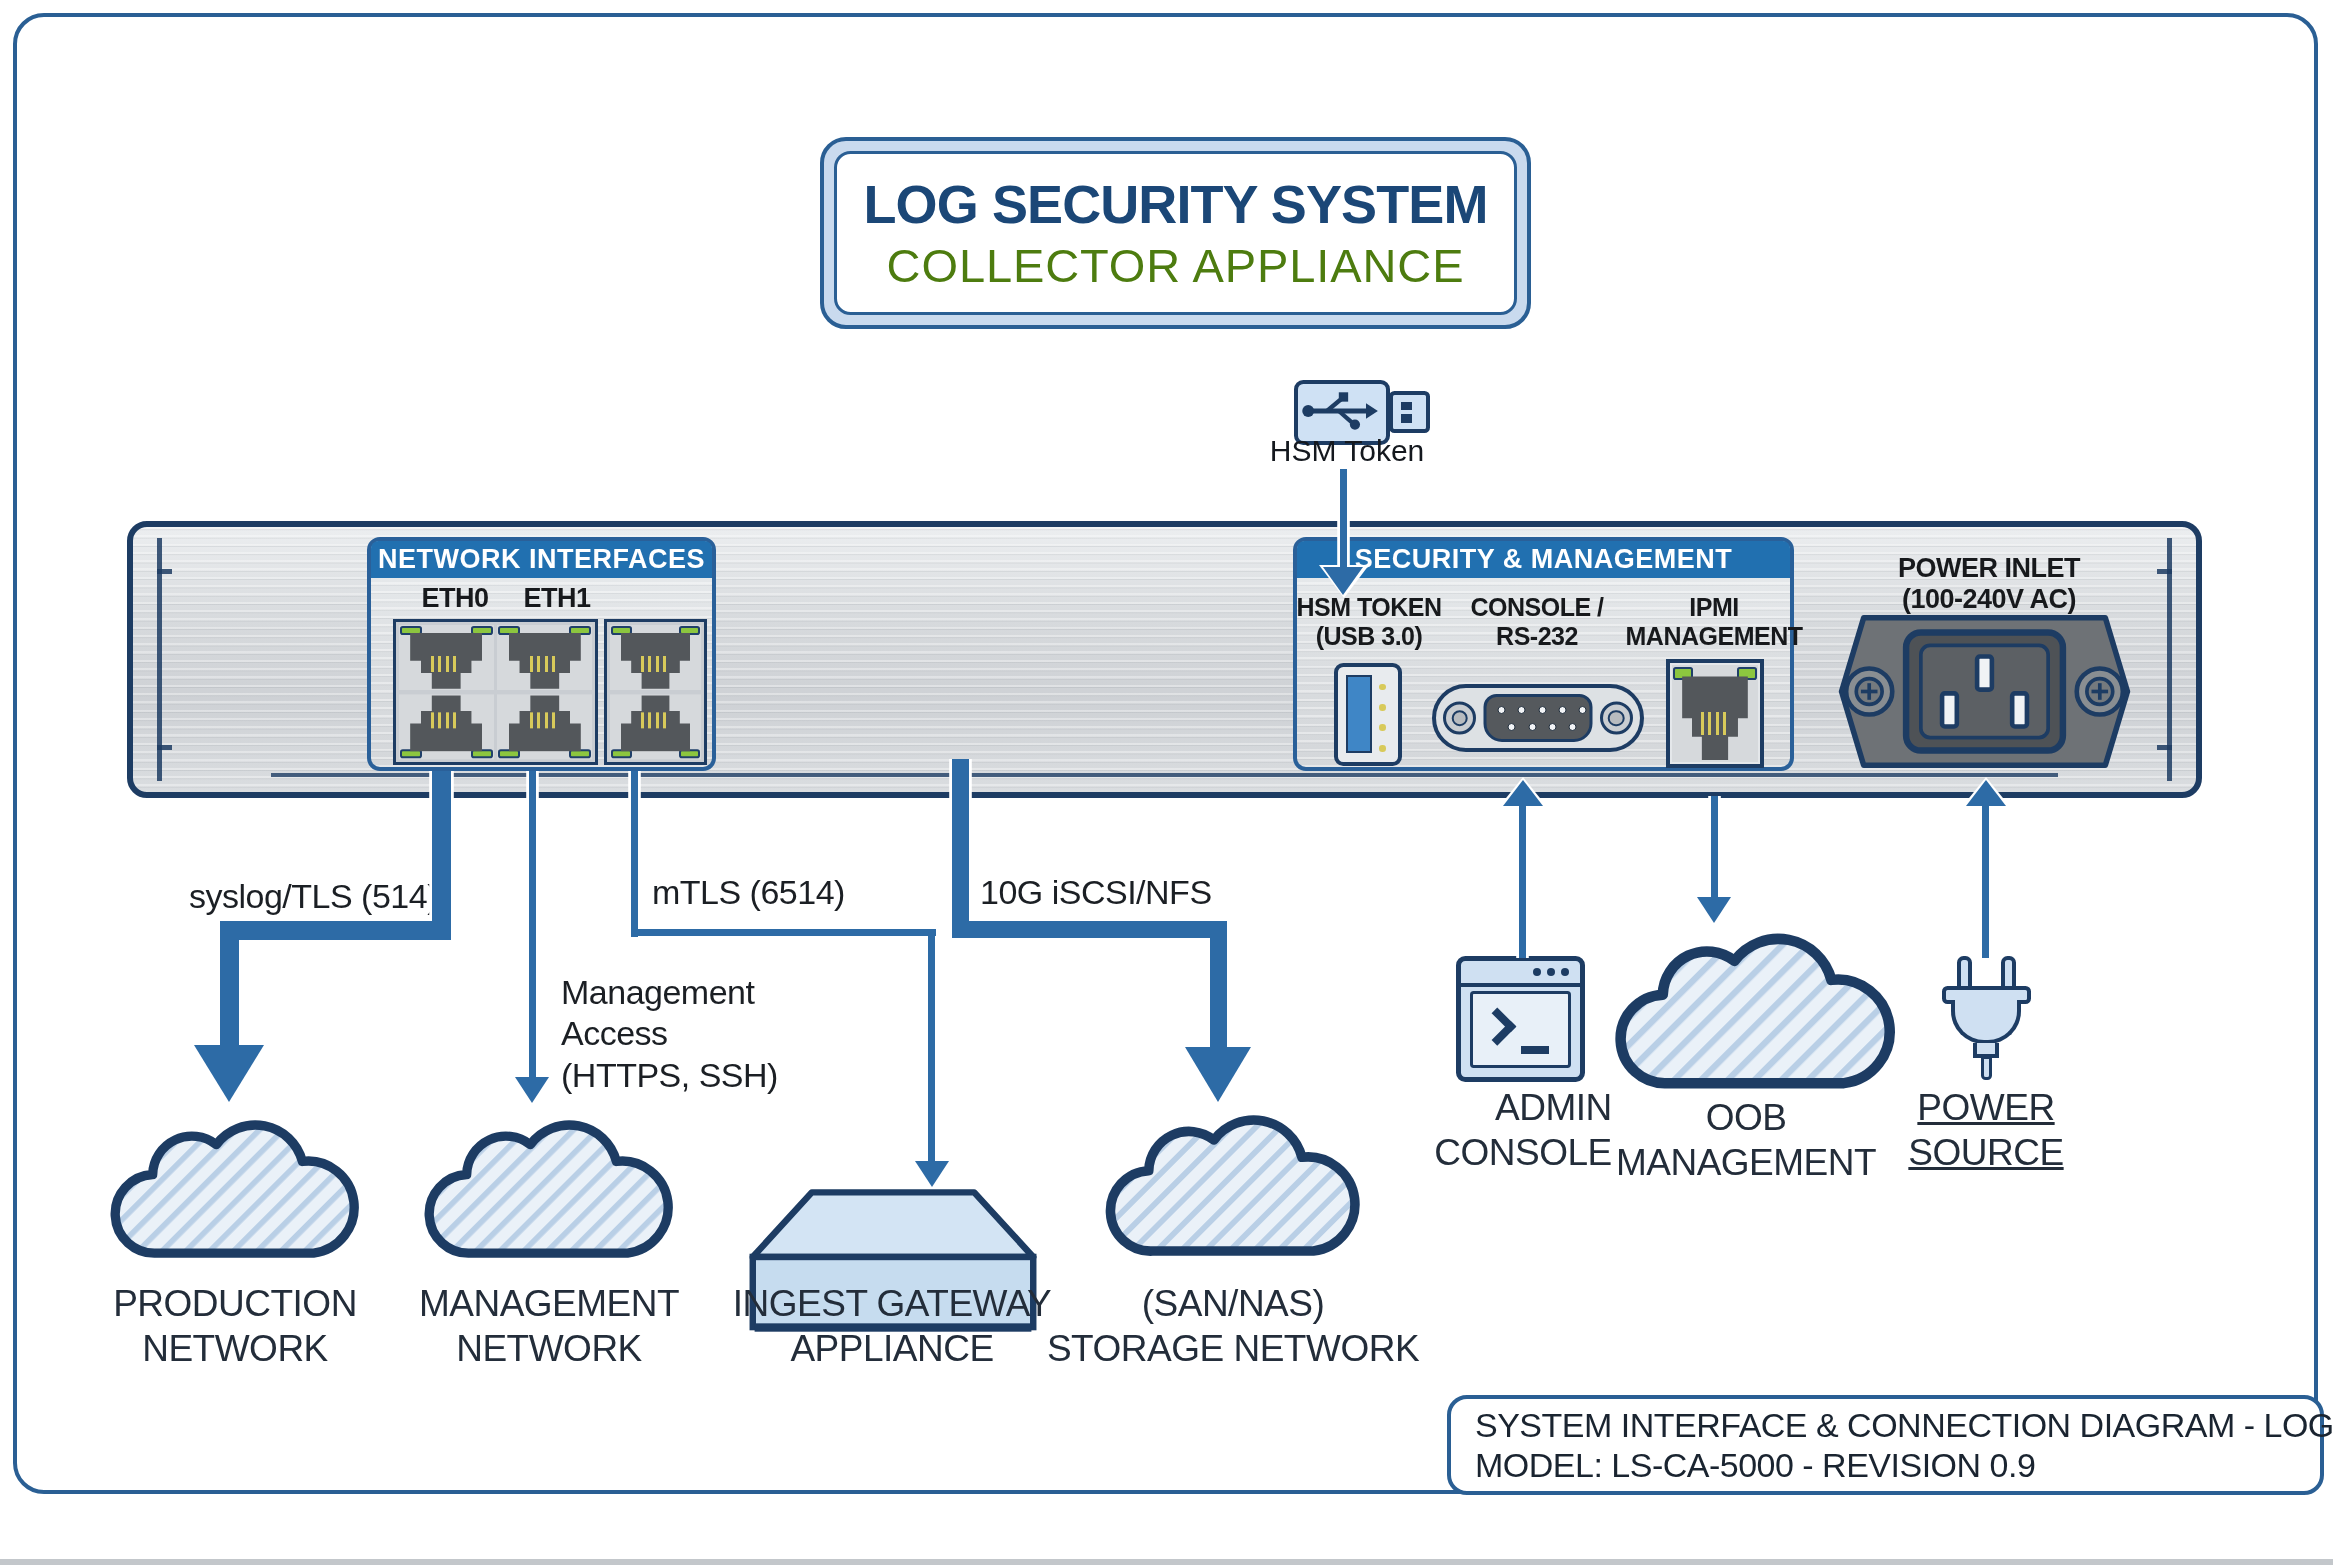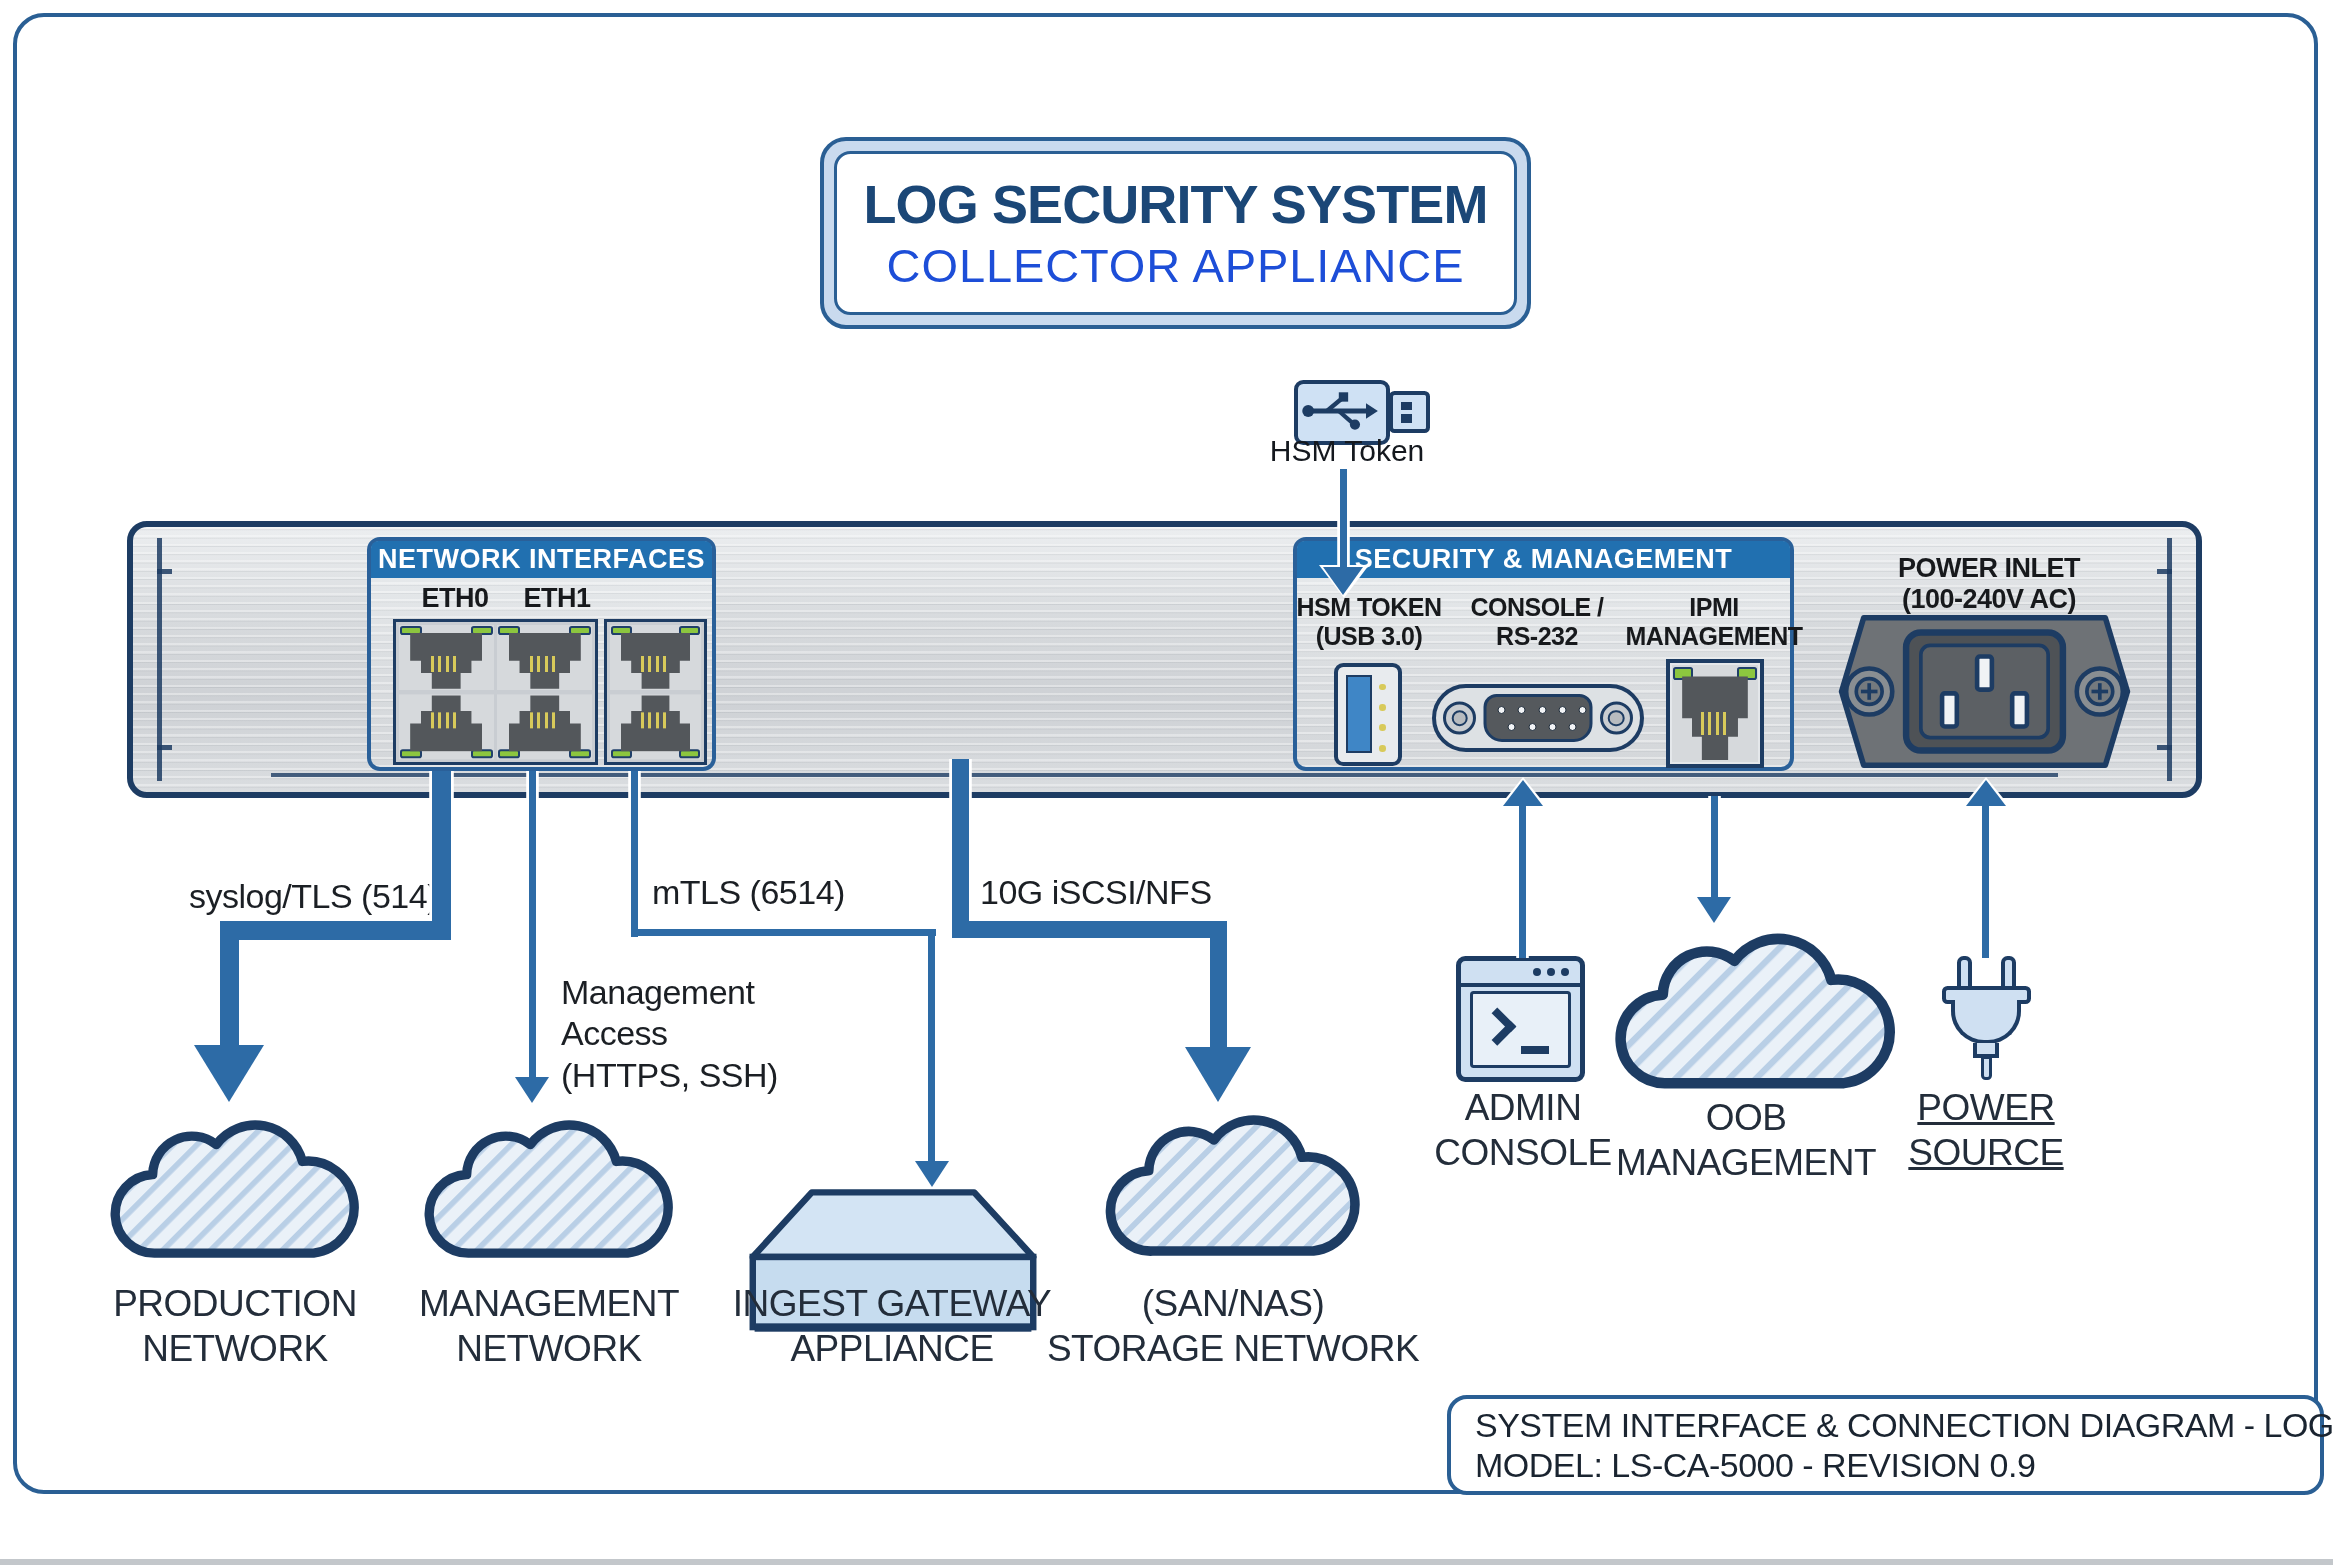--- a/index.html
+++ b/index.html
@@ -6,21 +6,21 @@
   body{width:2333px;height:1565px;background:#ffffff;font-family:"Liberation Sans",sans-serif;position:relative;overflow:hidden;}
   .abs{position:absolute;}
   .ctr{text-align:center;}
   
   .frame{left:13px;top:13px;width:2297px;height:1473px;border:4.6px solid #2a5f94;border-radius:31px;background:transparent;}
   .bottom-strip{left:0;right:0;bottom:0;height:6.5px;background:#c3c7cb;}
   
   .title-outer{left:820px;top:137px;width:711px;height:192px;background:#c9daee;border:4.6px solid #2a5f94;border-radius:26px;box-sizing:border-box;padding:10px;}
   .title-inner{width:100%;height:100%;background:#ffffff;border:3.7px solid #2a5f94;border-radius:16.6px;box-sizing:border-box;display:flex;flex-direction:column;align-items:center;justify-content:center;}
   .title-l1{font-size:54px;font-weight:bold;color:#1b4777;letter-spacing:-0.9px;}
-  .title-l2{font-size:47px;font-weight:normal;color:#1d4ed8;letter-spacing:0.9px;margin-top:3.7px;}
+  .title-l2{font-size:47px;font-weight:normal;color:#4d7c0f;letter-spacing:0.9px;margin-top:3.7px;}
   
   .hsm-body{left:1294px;top:380px;width:96px;height:65px;background:#cfe1f4;border:4.6px solid #1d3c63;border-radius:9.2px;box-sizing:border-box;}
   .hsm-conn{left:1389px;top:391px;width:41px;height:42px;background:#cfe1f4;border:4.6px solid #1d3c63;border-radius:5.5px;box-sizing:border-box;}
   .hsm-conn .pinsq{position:absolute;left:8.3px;width:11px;height:8.3px;background:#1d3c63;}
   .hsm-label{left:1227px;top:434px;width:240px;font-size:30px;color:#14181e;}
   
   .ln{position:absolute;background:#2d6ba6;z-index:6;}
   .case{box-shadow:-2.8px 0 0 #ffffff,2.8px 0 0 #ffffff;}
   .arr{position:absolute;width:0;height:0;z-index:7;}
   .arr.down{border-left-style:solid;border-right-style:solid;border-left-color:transparent;border-right-color:transparent;border-top-style:solid;border-top-color:#2d6ba6;}
@@ -370,21 +370,21 @@
   <div>NETWORK</div>
 </div>
 <div class="eplabel" style="left:892px;top:1281px;">
   <div>INGEST GATEWAY</div>
   <div>APPLIANCE</div>
 </div>
 <div class="eplabel" style="left:1233px;top:1281px;">
   <div>(SAN/NAS)</div>
   <div>STORAGE NETWORK</div>
 </div>
-<div class="eplabel" style="left:1523px;top:1085px;">
+<div class="eplabel" style="left:1523px;top:1085px;text-align:right;">
   <div>ADMIN</div>
   <div>CONSOLE</div>
 </div>
 <div class="eplabel" style="left:1746px;top:1095px;">
   <div>OOB</div>
   <div>MANAGEMENT</div>
 </div>
 <div class="eplabel" style="left:1986px;top:1085px;text-decoration:underline;">
   <div>POWER</div>
   <div>SOURCE</div>

